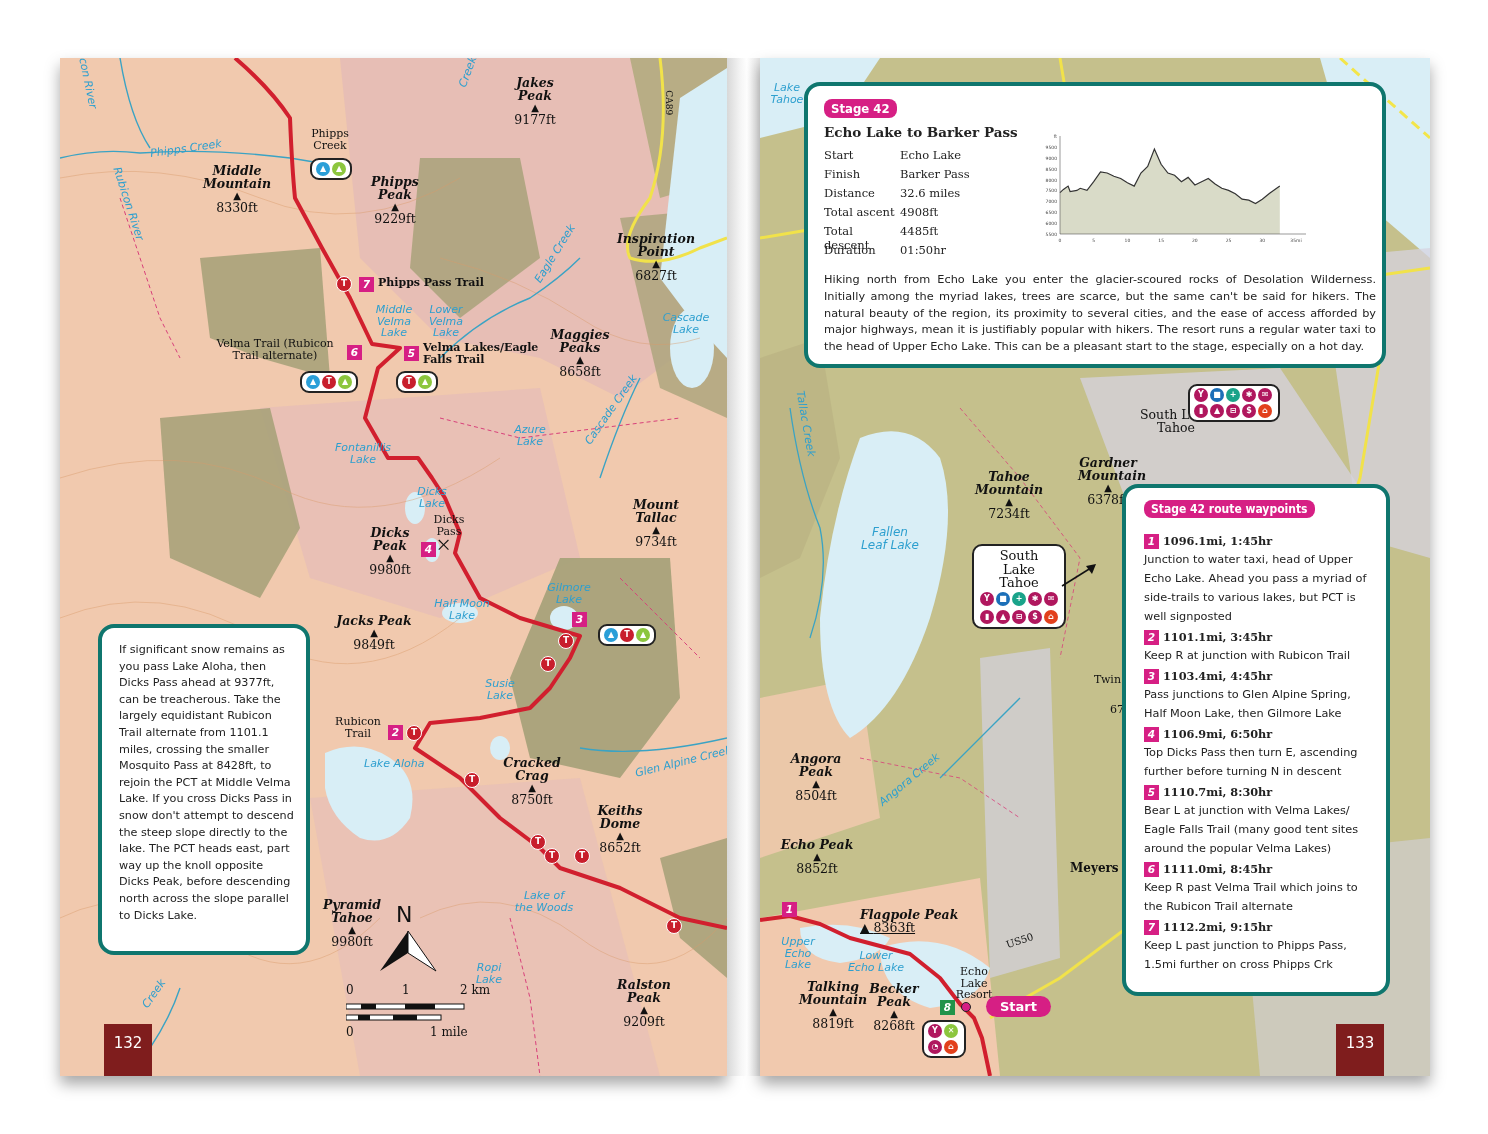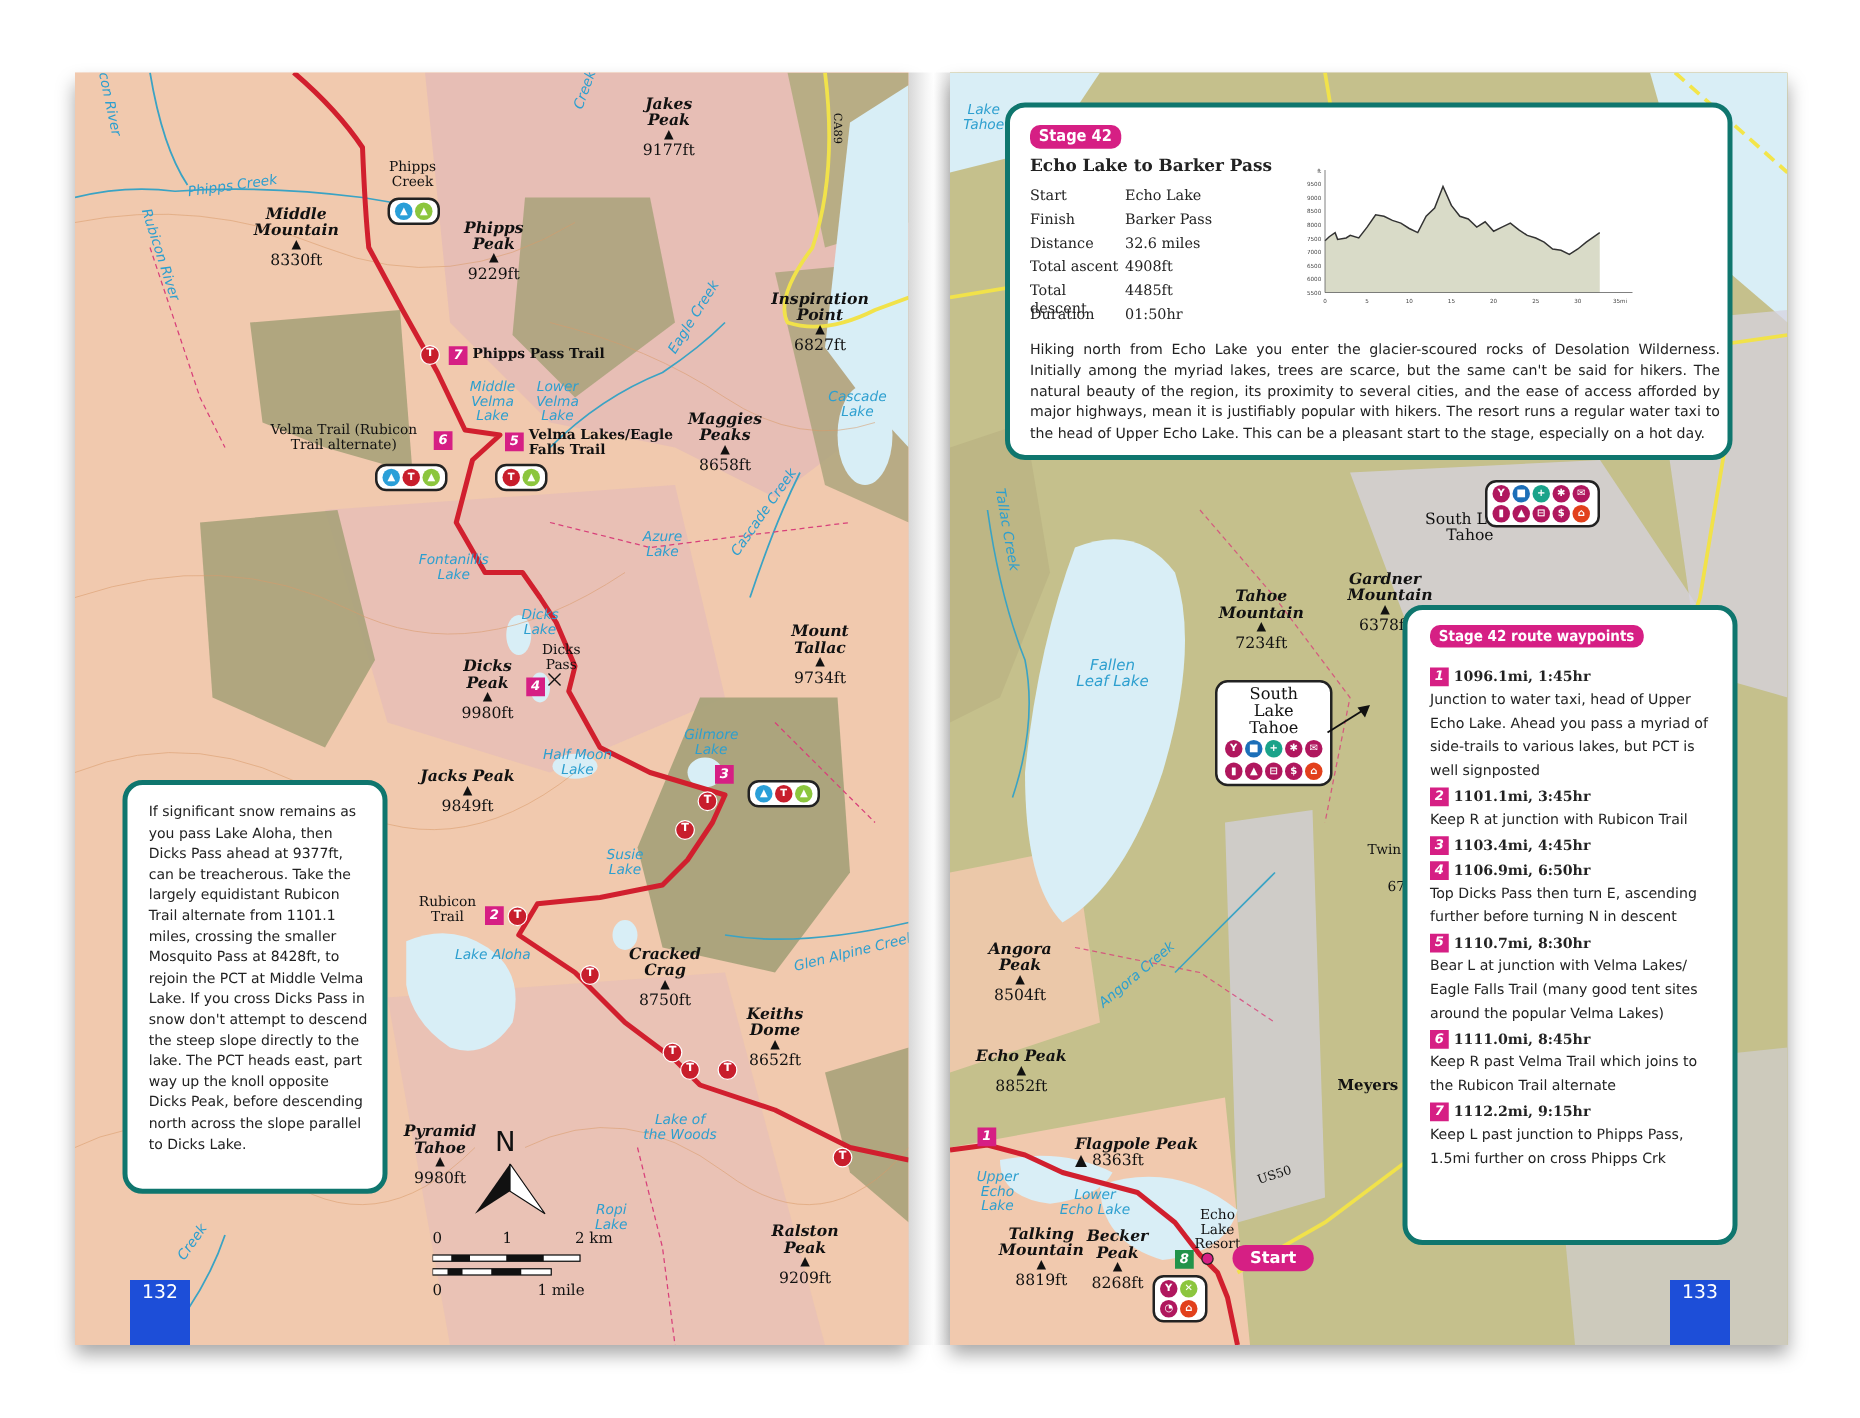--- a/index.html
+++ b/index.html
@@ -14,21 +14,21 @@
   .lbl.it { font-style: italic; font-weight: bold; }
   .lbl.water { color: #2d9fcf; font-style: italic; font-family: "DejaVu Sans", sans-serif; font-size: 11px; }
   .lbl.small { font-size: 11px; }
   .peak-mark { display: block; font-size: 10px; line-height: 1.1; }
   .wp { position: absolute; width: 15px; height: 15px; background: #d61f84; color: #fff; font-family: "DejaVu Sans", sans-serif; font-style: italic; font-weight: bold; font-size: 10.5px; line-height: 15px; text-align: center; }
   .wp.green { background: #21934a; }
   .ibox { position: absolute; border: 2px solid #222; border-radius: 9px; background: #fff; padding: 2px 4px; display: flex; gap: 2px; align-items: center; }
   .ic { width: 14px; height: 14px; border-radius: 50%; color: #fff; font-size: 8px; line-height: 14px; text-align: center; font-family: "DejaVu Sans", sans-serif; font-weight: bold; }
   .ic.blue { background: #2a9fd8; } .ic.red { background: #c81e2c; } .ic.green { background: #8cc63e; } .ic.mag { background: #b0175e; } .ic.teal { background: #1aa38a; } .ic.navy { background: #1c6fb8; } .ic.orange { background: #e2401c; }
   .tr { position: absolute; width: 16px; height: 16px; border-radius: 50%; background: #c81e2c; border: 1.5px solid #fff; color: #fff; font-size: 9px; font-weight: bold; line-height: 13px; text-align: center; font-family: "DejaVu Sans", sans-serif; }
-  .pageno { position: absolute; bottom: 0; width: 48px; height: 52px; background: #1d4ed8; color: #fff; font-family: "DejaVu Sans", sans-serif; font-size: 15px; text-align: center; }
+  .pageno { position: absolute; bottom: 0; width: 48px; height: 52px; background: #7f1d1d; color: #fff; font-family: "DejaVu Sans", sans-serif; font-size: 15px; text-align: center; padding-top: 10px; }
   .card { position: absolute; background: #fff; border: 4px solid #0f766e; border-radius: 16px; font-family: "DejaVu Sans", sans-serif; color: #222; }
   .tag { display: inline-block; background: #d61f84; color: #fff; font-weight: bold; border-radius: 8px; padding: 2px 7px; font-family: "DejaVu Sans Condensed", "DejaVu Sans", sans-serif; }
   .note { left: 38px; top: 566px; width: 212px; height: 331px; padding: 14px 10px 10px 17px; font-size: 11.2px; line-height: 16.6px; }
   .stage { left: 44px; top: 24px; width: 582px; height: 286px; padding: 12px 16px; }
   .stage .tag { font-size: 13px; }
   .stage h2 { font-size: 13.5px; margin-top: 6px; font-weight: normal; font-family: "DejaVu Serif", serif; font-weight: bold; }
   .stats { margin-top: 8px; font-family: "DejaVu Serif", serif; font-size: 11.5px; }
   .stats .row { display: flex; height: 19px; }
   .stats .k { width: 76px; }
   .stage .desc { position: absolute; left: 16px; top: 186px; width: 552px; font-size: 11.3px; line-height: 16.8px; text-align: justify; }
@@ -279,21 +279,21 @@
         <line x1="2" y1="26" x2="34" y2="6" stroke="#111" stroke-width="1.5"></line>
         <polygon points="36,4 26,6 32,14" fill="#111"></polygon>
       </svg>
     <div class="lbl small" style="left:334px;top:616px;font-family:'DejaVu Serif',serif;">Twin</div>
     <div class="lbl small" style="left:350px;top:646px;font-family:'DejaVu Serif',serif;">67</div>
     <div class="lbl it" style="left:26px;top:694px;width:60px;white-space:normal;"><span>Angora Peak</span><span class="peak-mark">▲</span><span style="font-style:normal;font-weight:normal;">8504ft</span></div>
     <div class="lbl water" style="left:112px;top:716px;transform:rotate(-40deg);">Angora Creek</div>
     <div class="lbl it" style="left:20px;top:780px;width:74px;white-space:normal;"><span>Echo Peak</span><span class="peak-mark">▲</span><span style="font-style:normal;font-weight:normal;">8852ft</span></div>
     <div class="lbl" style="left:310px;top:804px;font-family:'DejaVu Serif',serif;font-weight:bold;font-size:12px;">Meyers</div>
     <div class="wp" style="left:22px;top:844px;">1</div>
-    <div class="lbl it" style="left:100px;top:850px;text-align:left;"><span>Flagpole Peak</span><br><span style="font-style:normal;font-weight:normal;">▲ <span>8363ft</span></span></div>
+    <div class="lbl it" style="left:100px;top:850px;text-align:left;"><span>Flagpole Peak</span><br><span style="font-style:normal;font-weight:normal;text-decoration:underline;">▲ <span>8363ft</span></span></div>
     <div class="lbl small" style="left:246px;top:878px;transform:rotate(-18deg);font-size:10px;">US50</div>
     <div class="lbl water" style="left:16px;top:878px;width:44px;white-space:normal;">Upper Echo Lake</div>
     <div class="lbl water" style="left:86px;top:892px;width:60px;white-space:normal;">Lower Echo Lake</div>
     <div class="lbl small" style="left:186px;top:908px;width:56px;white-space:normal;font-family:'DejaVu Serif',serif;">Echo Lake Resort</div>
     <div class="lbl it" style="left:38px;top:922px;width:70px;white-space:normal;"><span>Talking Mountain</span><span class="peak-mark">▲</span><span style="font-style:normal;font-weight:normal;">8819ft</span></div>
     <div class="lbl it" style="left:106px;top:924px;width:56px;white-space:normal;"><span>Becker Peak</span><span class="peak-mark">▲</span><span style="font-style:normal;font-weight:normal;">8268ft</span></div>
     <div class="wp green" style="left:180px;top:942px;">8</div>
     <div style="position:absolute;left:201px;top:944px;width:10px;height:10px;border-radius:50%;background:#d61f84;border:1.5px solid #222;"></div>
     <div style="position:absolute;left:226px;top:938px;background:#d61f84;color:#fff;font-family:'DejaVu Sans',sans-serif;font-weight:bold;font-size:13px;border-radius:11px;padding:3px 14px;">Start</div>
     <div class="ibox" style="left:162px;top:962px;flex-wrap:wrap;width:44px;">
@@ -374,20 +374,21 @@
               <span class="wp">2</span>
               <span>1101.1mi, 3:45hr</span>
             </div>
             <div class="tx">Keep R at junction with Rubicon Trail</div>
           </div>
           <div class="wpi">
             <div class="hd">
               <span class="wp">3</span>
               <span>1103.4mi, 4:45hr</span>
             </div>
+            <div class="tx">Pass junctions to Glen Alpine Spring, Half Moon Lake, then Gilmore Lake</div>
           </div>
           <div class="wpi">
             <div class="hd">
               <span class="wp">4</span>
               <span>1106.9mi, 6:50hr</span>
             </div>
             <div class="tx">Top Dicks Pass then turn E, ascending further before turning N in descent</div>
           </div>
           <div class="wpi">
             <div class="hd">

